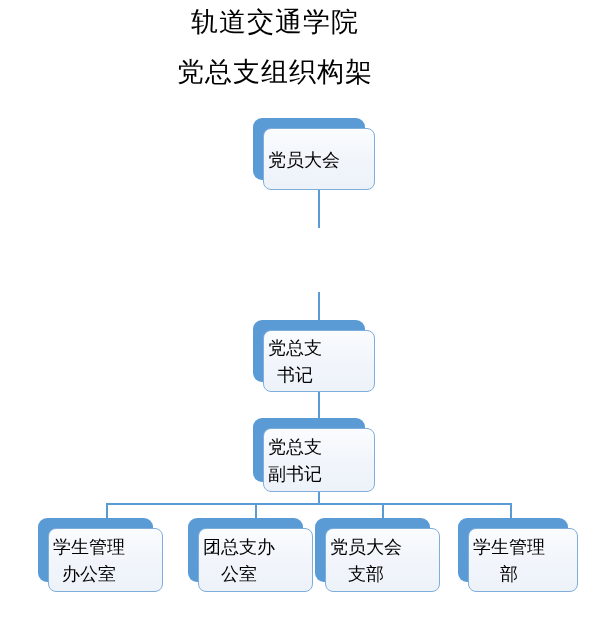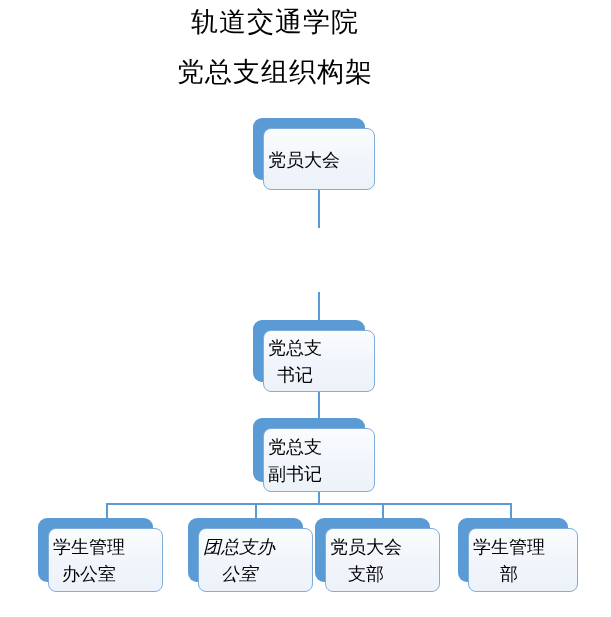--- a/index.html
+++ b/index.html
@@ -138,21 +138,21 @@
   </div>
 
   <div class="node" style="left:48px; top:528px; width:115px; height:64px;">
     <div class="shadow"></div>
     <div class="face">
       <span class="label">学生管理
 办公室</span>
     </div>
   </div>
 
-  <div class="node" style="left:198px; top:528px; width:115px; height:64px;font-style:italic;">
+  <div class="node" style="left:198px; top:528px; width:115px; height:64px;">
     <div class="shadow"></div>
     <div class="face">
       <span class="label">团总支办
 公室</span>
     </div>
   </div>
 
   <div class="node" style="left:325px; top:528px; width:115px; height:64px;">
     <div class="shadow"></div>
     <div class="face">

